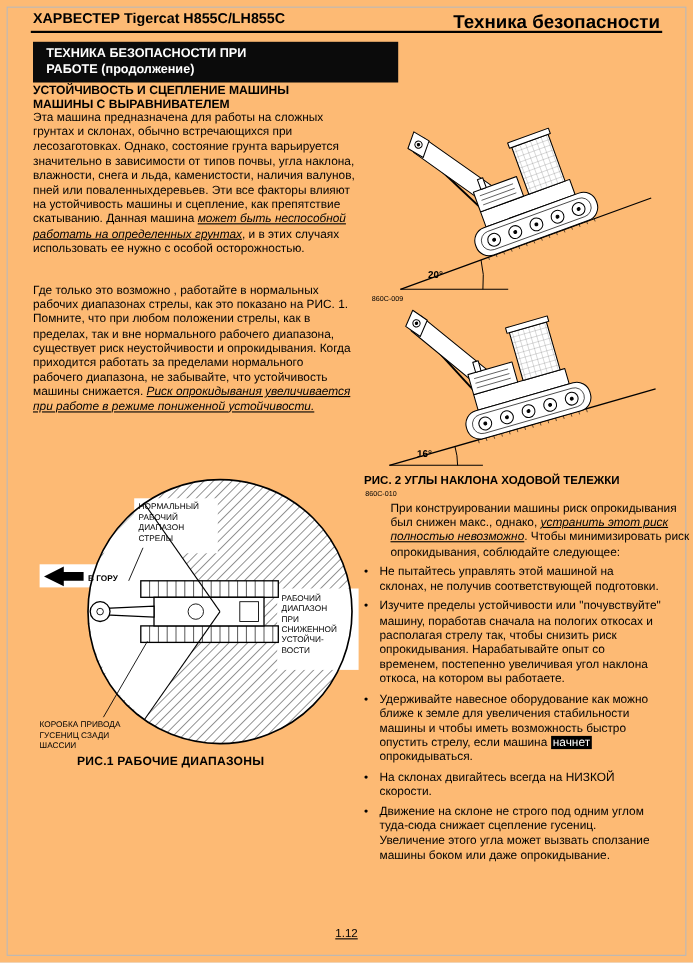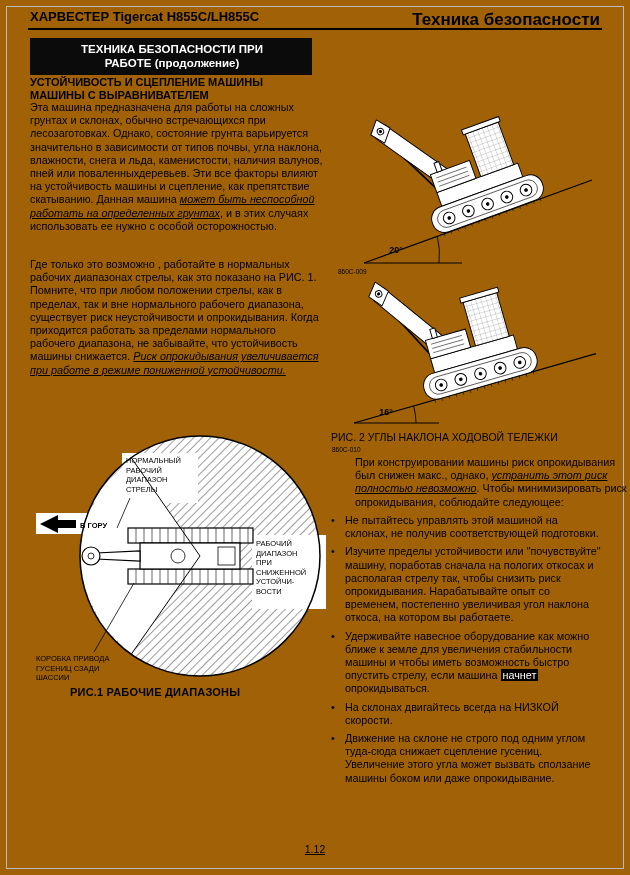--- a/index.html
+++ b/index.html
@@ -1,45 +1,45 @@
 <!DOCTYPE html>
 <html><head>
 <meta charset="utf-8">
 <title>Manual page</title>
 <style>
   html,body { margin:0; padding:0; background:#e8e8e8; }
   .page {
     position:relative; width:630px; height:875px; margin:0 auto;
-    background:#a16207; color:#000;
+    background:#fdba74; color:#000;
     font-family:"Liberation Sans", sans-serif;
     overflow:hidden;
   }
   .page-frame { position:absolute; left:6px; top:6px; right:6px; bottom:6px; border:1px solid #b9b9b9; pointer-events:none; }
   .hdr-left  { position:absolute; left:30px; top:9px;  font-size:13px;   font-weight:bold; }
   .hdr-right { position:absolute; right:30px; top:10px; font-size:17px; font-weight:bold; }
   .hdr-rule  { position:absolute; left:28px; top:28px; width:574px; height:2px; background:#000; }
 
   .banner {
-    position:absolute; left:30px; top:38px; width:282px; box-sizing:border-box;
+    position:absolute; left:30px; top:38px; width:332px; box-sizing:border-box;
     background:#0b0b0b; color:#fff; font-weight:bold; font-size:11.5px;
-    line-height:13.5px; padding:5px 10px 5px 12px;text-align:center;
+    line-height:13.5px; padding:5px 10px 5px 12px;
   }
   .sec-heading { position:absolute; left:30px; top:76px; width:300px; font-weight:bold; font-size:11px; line-height:12.5px; }
 
   .body-text { font-size:10.8px; line-height:13.2px; }
   .p1 { position:absolute; left:30px; top:101px; width:294px; }
   .p2 { position:absolute; left:30px; top:258px; width:294px; }
   .u   { text-decoration:underline;font-style:italic; }
   .inv { background:#000; color:#fff; padding:0 2px; }
 
   .fig1 { position:absolute; left:28px; top:416px; width:322px; height:272px; }
   .fig1-caption { position:absolute; left:70px; top:686px; font-weight:bold; font-size:11px; letter-spacing:.2px; }
 
   .fig2 { position:absolute; left:334px; top:46px; width:274px; height:384px; }
-  .fig2-caption { position:absolute; left:331px; top:431px; font-weight:normal; font-size:10.5px; }
+  .fig2-caption { position:absolute; left:331px; top:431px; font-weight:bold; font-size:10.5px; }
   .fig2-code-bottom { position:absolute; left:332px; top:446px; font-size:6.5px; }
 
   .rintro   { position:absolute; left:331px; top:456px; width:272px;margin-left:24px; }
   .rbullets { position:absolute; left:331px; top:514px; width:272px; }
   .bullet { display:flex; margin-bottom:5px; }
   .bullet .dot { flex:0 0 14px; }
 
   .pageno { position:absolute; left:0; right:0; top:843px; text-align:center; font-size:10.5px;text-decoration:underline; }
 
   svg text { font-family:"Liberation Sans", sans-serif; fill:#000; }

